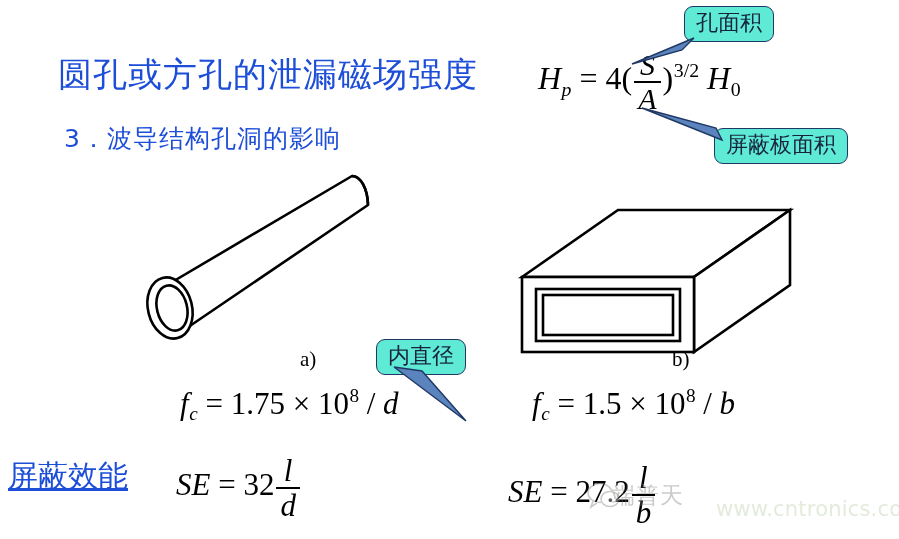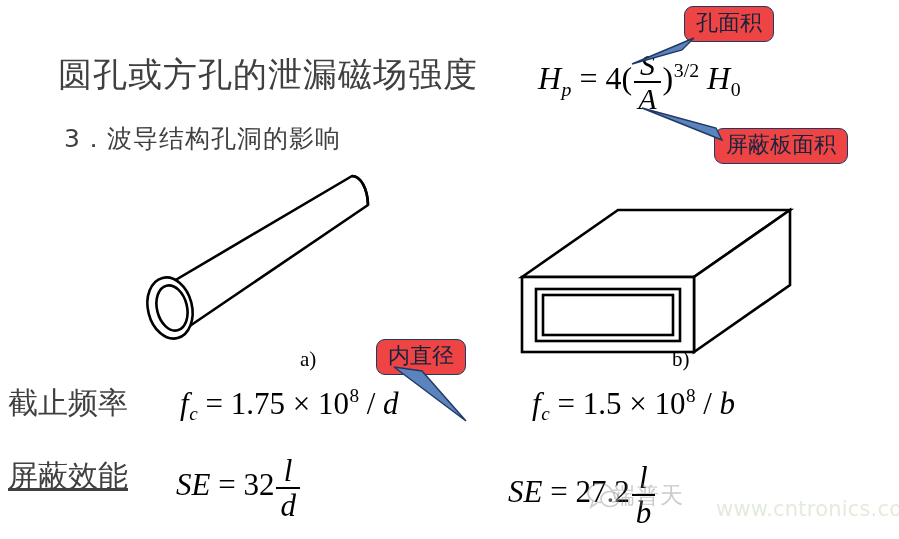--- a/index.html
+++ b/index.html
@@ -16,21 +16,21 @@
     font-family: "Liberation Serif", "DejaVu Serif", serif;
     color: #000000;
   }
 
   
   .abs { position: absolute; }
 
   
   .cjk {
     font-family: "DejaVu Sans", "Liberation Sans", sans-serif;
-    color: #404040;
+    color: #1d4ed8;
     white-space: nowrap;
     line-height: 1;
   }
   #title-line1 {
     left: 58px; top: 57px;
     font-size: 34px;
     letter-spacing: 1px;
   }
   #title-line2 {
     left: 64px; top: 126px;
@@ -106,21 +106,21 @@
     font-size: 21px;
     color: #000;
   }
   #cap-a { left: 300px; top: 347px; }
   #cap-b { left: 672px; top: 347px; }
 
   
   .callout-wrap { position: absolute; }
   .callout-box {
     position: relative;
-    background: #ef4444;
+    background: #5eead4;
     border: 1.6px solid #1F3864;
     border-radius: 9px;
     padding: 4px 11px 5px 11px;
     font-family: "DejaVu Sans", "Liberation Sans", sans-serif;
     font-size: 22px;
     color: #16233F;
     white-space: nowrap;
     line-height: 1.12;
     box-sizing: border-box;
   }
@@ -222,21 +222,20 @@
   <div class="callout-wrap" style="left:332px; top:339px;padding-left:44px;">
     <div class="callout-box">
       <span>内直径</span>
     </div>
     <svg class="callout-tail" width="90" height="62" style="left:56px; top:26px;">
       <polygon points="6,2 78,56 34,6" fill="#5B84BE" stroke="#1F3864" stroke-width="1.4"></polygon>
     </svg>
   </div>
 
 
-  <div class="abs cjk" id="label-cutoff">截止频率</div>
 
   <div class="abs cjk" id="label-se">屏蔽效能</div>
 
   <div class="abs math" id="formula-fc-a">
     <span>f</span><span class="sub">c</span>
     <span class="up">=</span>
     <span class="up">1.75</span>
     <span class="up">×</span>
     <span class="up">10</span><span class="sup">8</span>
     <span class="up">/</span>

